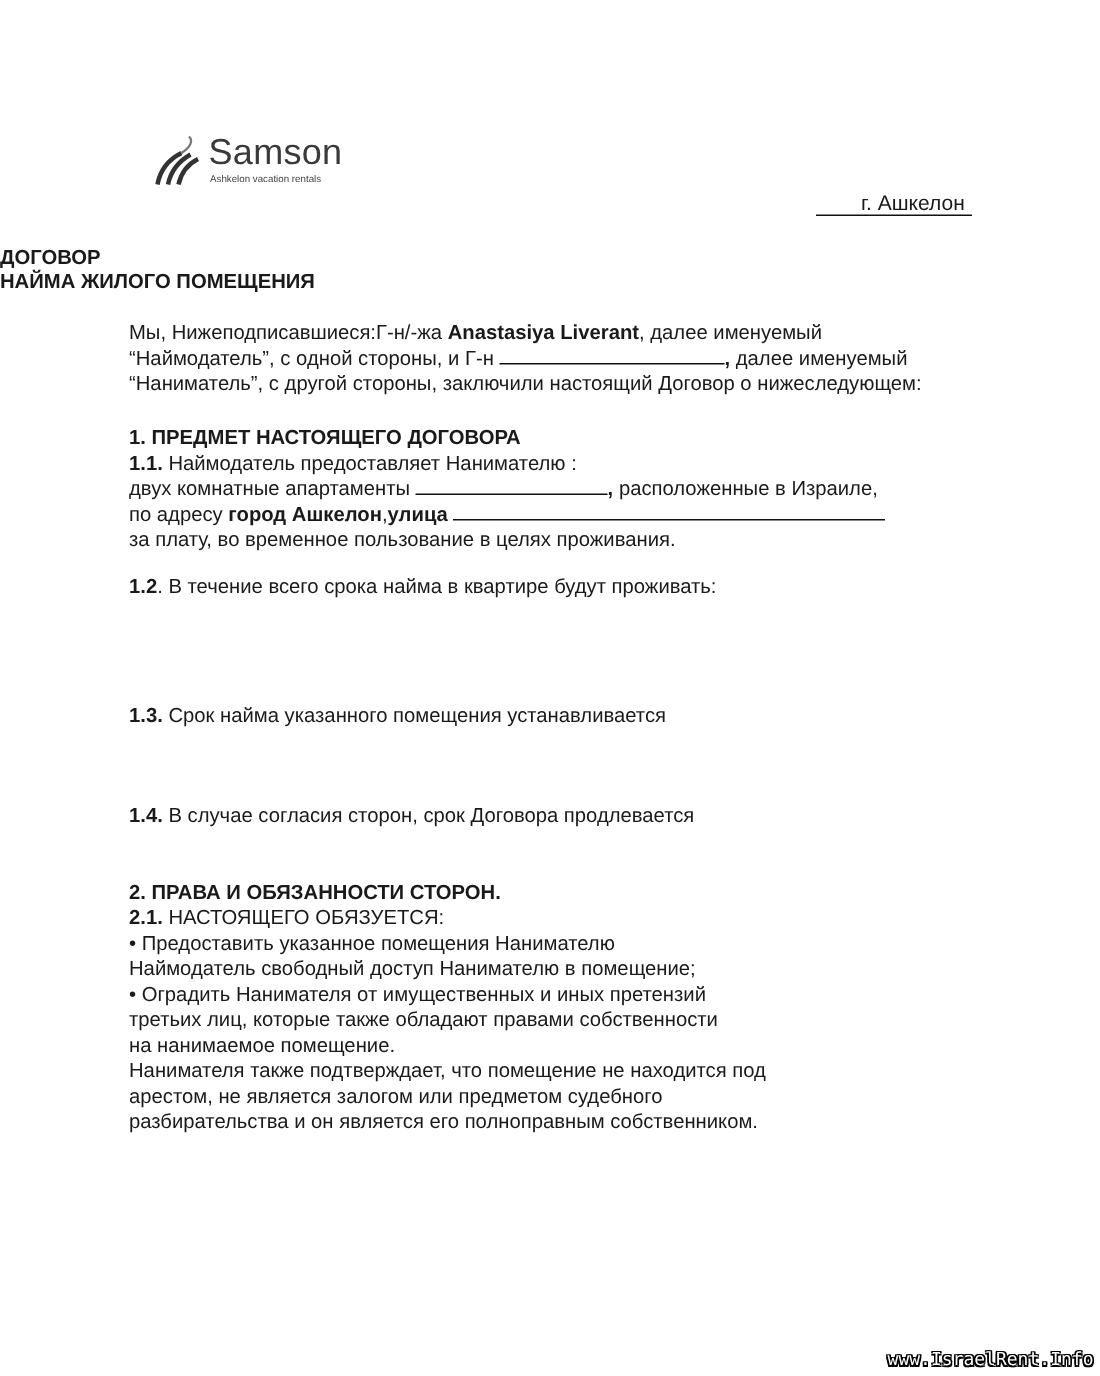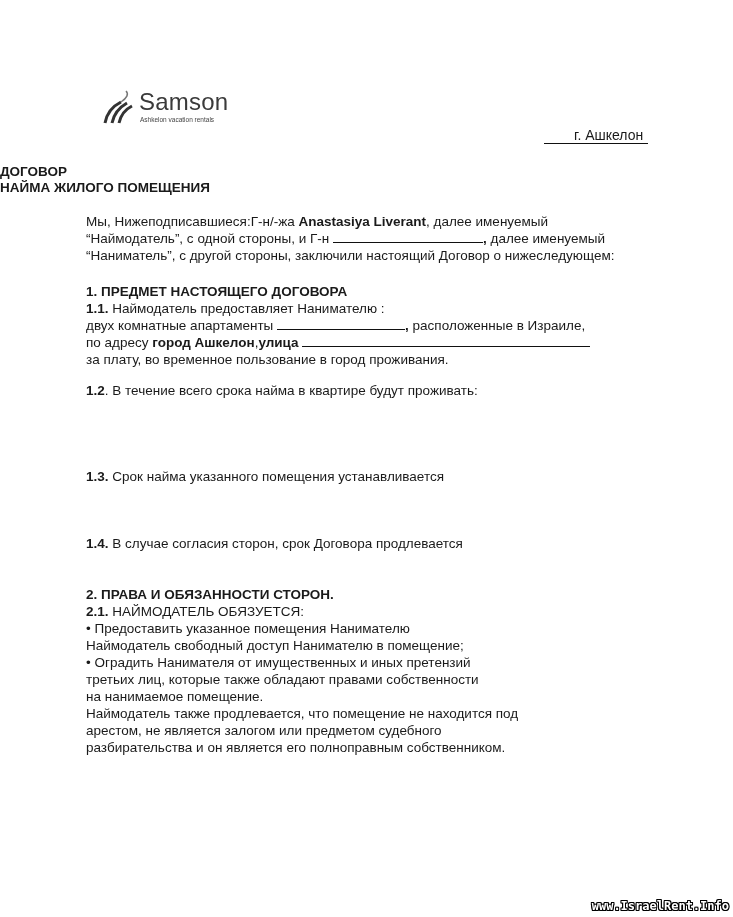--- a/index.html
+++ b/index.html
@@ -8,21 +8,21 @@
   .logo { position:absolute; left:103px; top:88px; width:130px; height:40px; }
   .logo svg { position:absolute; left:0; top:2px; }
   .logo .brand { position:absolute; left:36px; top:0px; font-size:24px; color:#3a3a3a; letter-spacing:0.2px; }
   .logo .tag { position:absolute; left:37px; top:28px; font-size:6.5px; color:#444; white-space:nowrap; }
   .city { position:absolute; left:574px; top:111px; font-size:14px;margin-top:16px; }
   .city-line { position:absolute; left:544px; top:143px; width:104px; border-top:1px solid #111; }
   .title { position:absolute; left:0; width:733px; top:164px; font-weight:bold; font-size:13.5px; line-height:16px; }
   .para { position:absolute; left:86px; font-size:13.5px; line-height:17px; white-space:nowrap; }
   .b { font-weight:bold; }
   .blank { display:inline-block; border-bottom:1px solid #111; height:12px; vertical-align:baseline; }
-  .watermark { position:absolute; right:4px; bottom:4px; font-family:"DejaVu Sans Mono", monospace; font-weight:bold;
+  .watermark { position:absolute; right:4px; bottom:4px; font-family:"DejaVu Sans Mono", monospace; font-weight:normal;
                font-size:12px; color:#fff; text-shadow:1px 0 #000,-1px 0 #000,0 1px #000,0 -1px #000,1px 1px #000,-1px -1px #000,1px -1px #000,-1px 1px #000; letter-spacing:0px; }
 </style>
 </head>
 <body>
 
 <div class="logo">
   <svg width="32" height="34" viewBox="0 0 32 34">
     <path d="M2 33 C4 22 10 16 18 12" stroke="#333" stroke-width="3" fill="none"></path>
     <path d="M9 33 C11 23 17 17 24 13" stroke="#333" stroke-width="3" fill="none"></path>
     <path d="M16 33 C18 24 23 19 29 16" stroke="#333" stroke-width="3" fill="none"></path>
@@ -44,41 +44,41 @@
   <div><span>Мы, Нижеподписавшиеся:Г-н/-жа </span><span class="b">Anastasiya Liverant</span><span>, далее именуемый</span></div>
   <div><span>“Наймодатель”, с одной стороны, и Г-н </span><span class="blank" style="width:150px"></span><span class="b">,</span><span> далее именуемый</span></div>
   <div>“Наниматель”, с другой стороны, заключили настоящий Договор о нижеследующем:</div>
 </div>
 
 <div class="para" style="top:283px">
   <div class="b">1. ПРЕДМЕТ НАСТОЯЩЕГО ДОГОВОРА</div>
   <div><span class="b">1.1.</span><span> Наймодатель предоставляет Нанимателю :</span></div>
   <div><span>двух комнатные апартаменты </span><span class="blank" style="width:128px"></span><span class="b">,</span><span> расположенные в Израиле,</span></div>
   <div><span>по адресу </span><span class="b">город Ашкелон</span><span>,</span><span class="b">улица</span> <span class="blank" style="width:288px"></span></div>
-  <div>за плату, во временное пользование в город проживания.</div>
+  <div>за плату, во временное пользование в целях проживания.</div>
 </div>
 
 <div class="para" style="top:382px">
   <span class="b">1.2</span><span>. В течение всего срока найма в квартире будут проживать:</span>
 </div>
 
 <div class="para" style="top:468px">
   <span class="b">1.3.</span><span> Срок найма указанного помещения устанавливается</span>
 </div>
 
 <div class="para" style="top:535px">
   <div><span class="b">1.4.</span><span> В случае согласия сторон, срок Договора продлевается</span></div>
 </div>
 
 <div class="para" style="top:586px">
   <div class="b">2. ПРАВА И ОБЯЗАННОСТИ СТОРОН.</div>
-  <div><span class="b">2.1.</span><span> НАЙМОДАТЕЛЬ ОБЯЗУЕТСЯ:</span></div>
+  <div><span class="b">2.1.</span><span> НАСТОЯЩЕГО ОБЯЗУЕТСЯ:</span></div>
   <div>• Предоставить указанное помещения Нанимателю</div>
   <div>Наймодатель свободный доступ Нанимателю в помещение;</div>
   <div>• Оградить Нанимателя от имущественных и иных претензий</div>
   <div>третьих лиц, которые также обладают правами собственности</div>
   <div>на нанимаемое помещение.</div>
-  <div>Наймодатель также продлевается, что помещение не находится под</div>
+  <div>Нанимателя также подтверждает, что помещение не находится под</div>
   <div>арестом, не является залогом или предметом судебного</div>
   <div>разбирательства и он является его полноправным собственником.</div>
 </div>
 
 <div class="watermark">www.IsraelRent.Info</div>
 
 </body></html>

